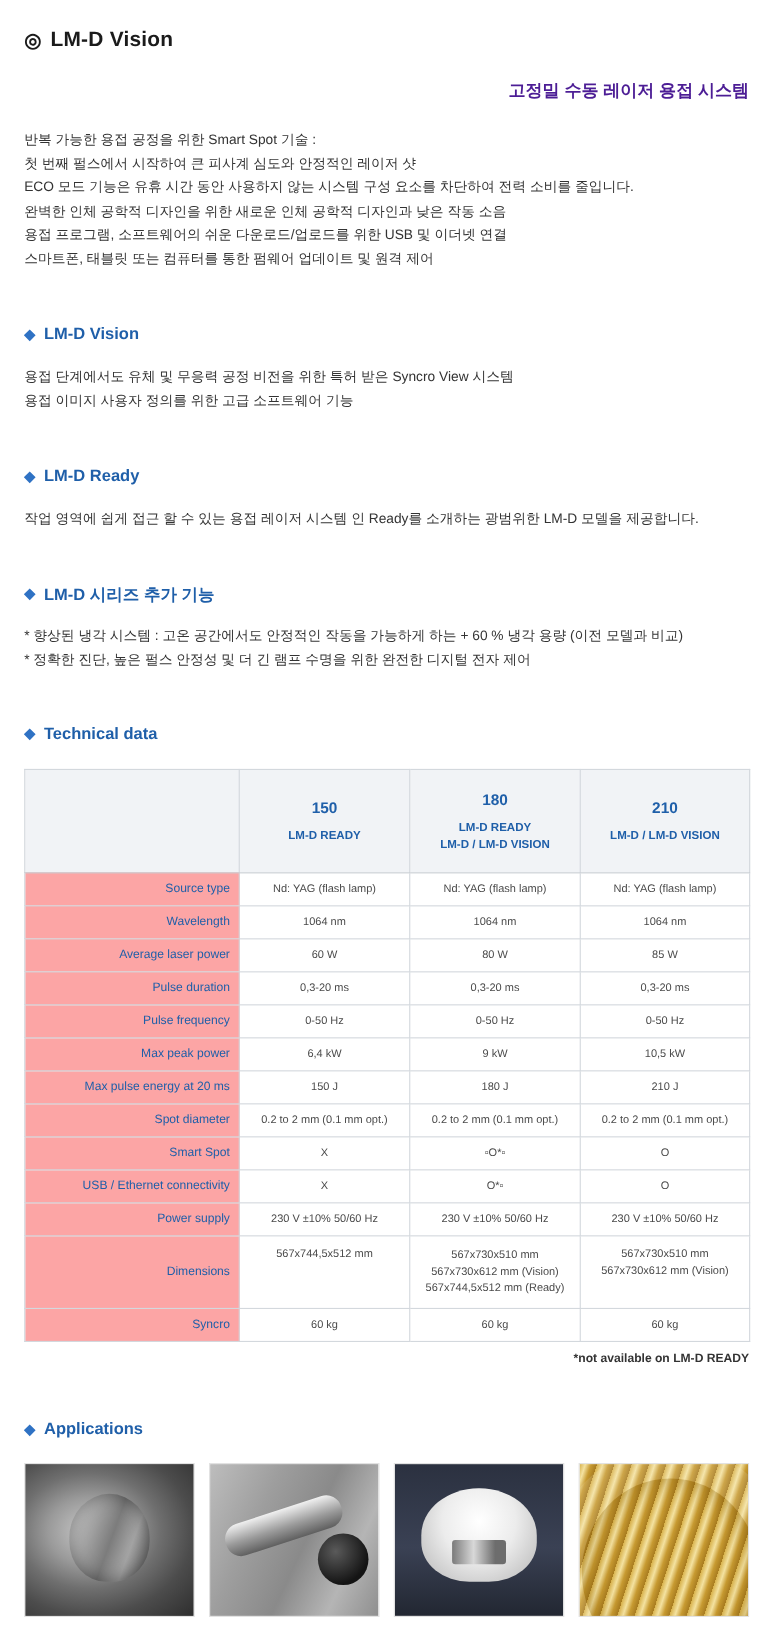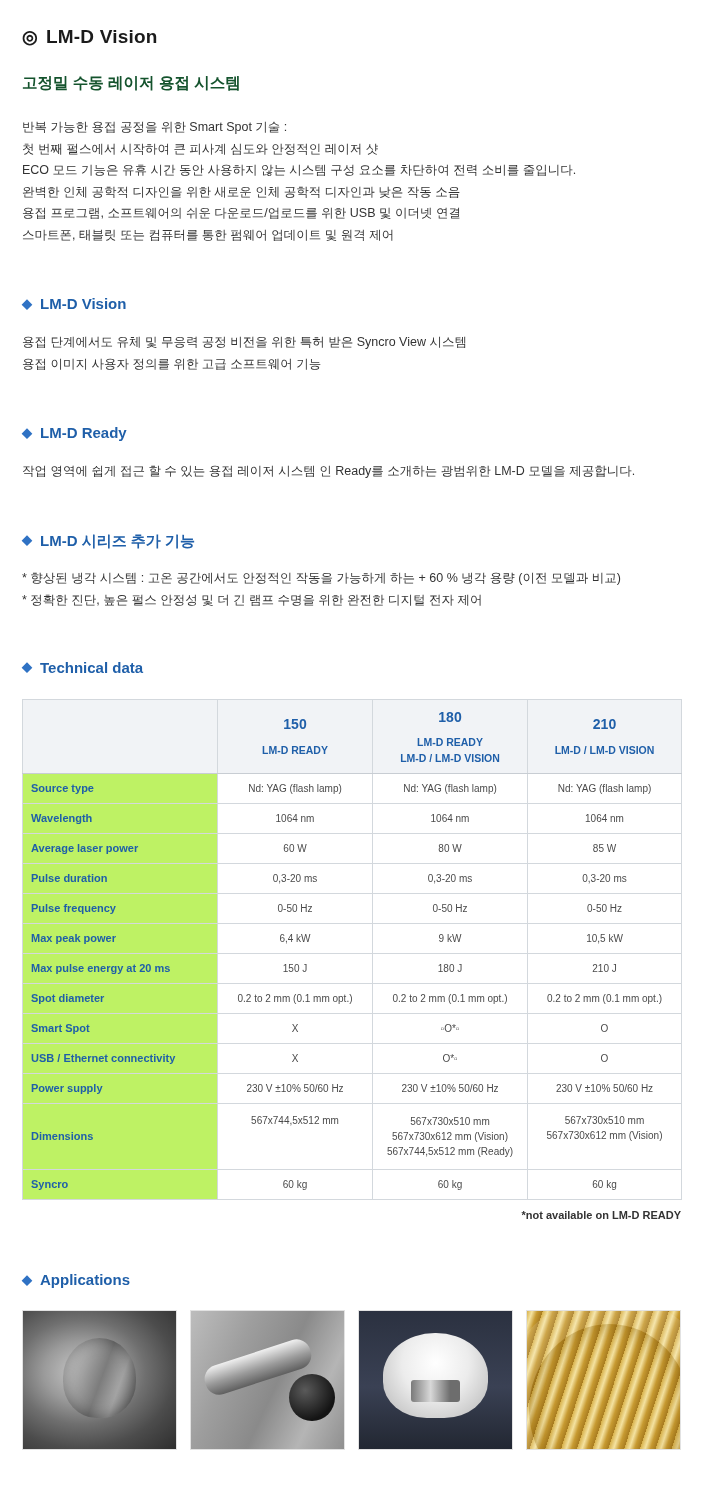--- a/index.html
+++ b/index.html
@@ -33,22 +33,23 @@
     margin: 4px 0 0 0;
   }
   .doc-title .ring {
     font-size: 18px;
     line-height: 1;
     color: #1b1b1b;
   }
   .doc-subtitle {
     font-size: 15.5px;
     font-weight: bold;
-    color: #14532d;
+    color: #4c1d95;
     margin: 20px 0 0 0;
+    text-align: right;
   }
 
   .intro {
     margin: 22px 0 0 0;
     font-size: 12.5px;
     color: #333333;
     line-height: 1.72;
   }
   .intro div { white-space: nowrap; }
 
@@ -91,45 +92,45 @@
   table.tech col.c3 { width: 154px; }
 
   table.tech td, table.tech th {
     border: 1px solid #d3d8dd;
     padding: 6px 8px;
     vertical-align: middle;
   }
   table.tech thead th {
     background: #f1f3f6;
     border-bottom: 1px solid #c8cdd3;
-    height: 74px;
+    height: 94px;
     color: #1f5fa9;
     font-weight: bold;
     text-align: center;
     vertical-align: middle;
   }
   table.tech thead th.blank { background: #f1f3f6; }
   .hdr-num {
     font-size: 14px;
     font-weight: bold;
     color: #1f5fa9;
     margin-bottom: 7px;
   }
   .hdr-sub {
     font-size: 10.5px;
     font-weight: bold;
     color: #1f5fa9;
     line-height: 1.45;
   }
   table.tech td.rowlabel {
     color: #1f5fa9;
-    font-weight: bold;
+    font-weight: normal;
     font-size: 11px;
-    background: #bef264;
-    text-align: left;
+    background: #fca5a5;
+    text-align: right;
   }
   table.tech td.val {
     text-align: center;
     color: #4a4a4a;
     font-size: 10px;
     line-height: 1.5;
   }
   table.tech tr.r-dim td { height: 66px; }
   .note {
     width: 659px;

